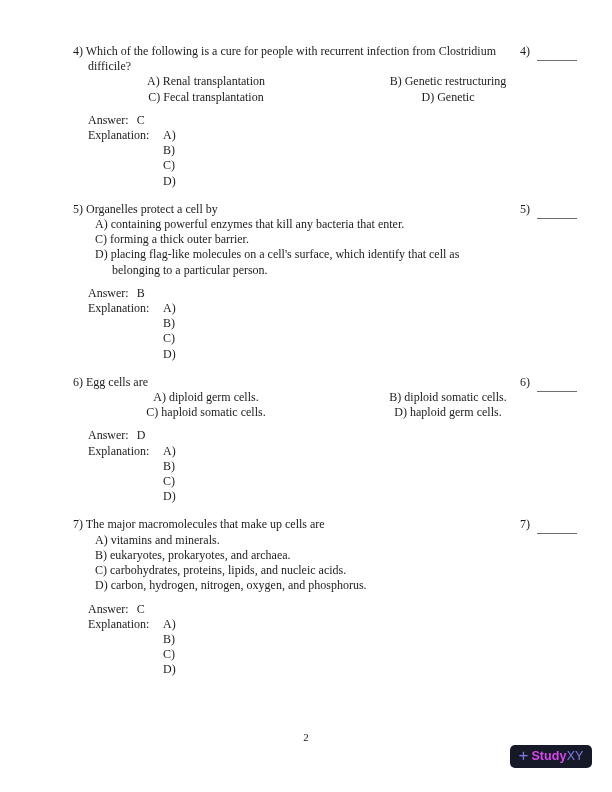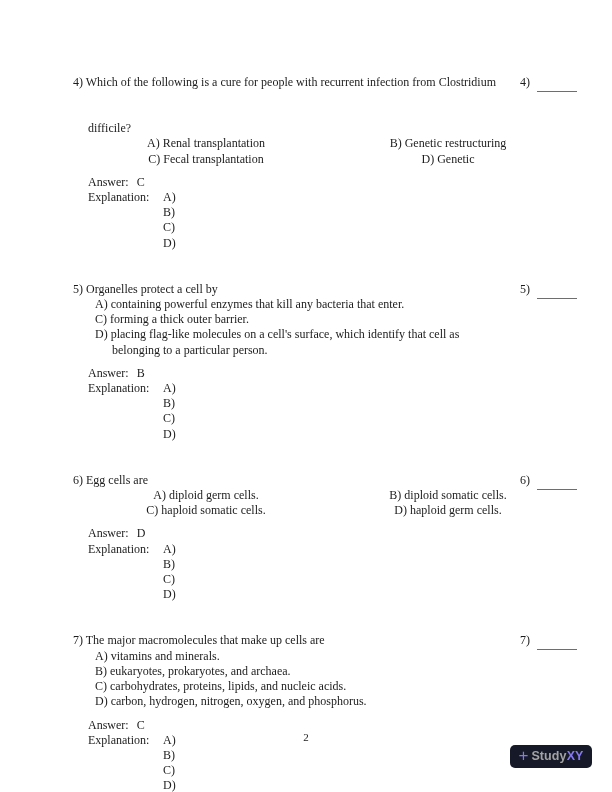--- a/index.html
+++ b/index.html
@@ -25,21 +25,21 @@
   #questions {
     position: absolute;
     top: 44px;
     left: 73px;
     width: 506px;
   }
   .question {
     position: relative;
     margin-bottom: 13px;
   }
-  .q-line { white-space: nowrap; margin-top: 31px; }
+  .q-line { white-space: nowrap; }
   .q-cont { padding-left: 15px; }
   .q-margin {
     position: absolute;
     top: 0;
     left: 447px;
     white-space: nowrap;
   }
   .q-blank {
     display: inline-block;
     width: 40px;
@@ -100,21 +100,21 @@
     margin-right: 3px;
     position: relative;
     top: -1px;
   }
   .brand-name {
     font-weight: 700;
     font-size: 12.5px;
     letter-spacing: 0.1px;
   }
   .brand-suffix {
-    font-weight: 700;
+    font-weight: 400;
     font-size: 12.5px;
     letter-spacing: 0.1px;
   }
 </style>
 </head>
 <body>
 
 <div class="page">
 
   <div id="questions">
@@ -228,17 +228,17 @@
             <div class="exp-item">D)</div>
           </div>
         </div>
       </div>
     </div>
 
   <div class="footer-pagenum">2</div>
 
   <div class="brand-badge" style="background: rgb(22, 26, 40);">
     <span class="brand-plus" style="color: rgb(133, 120, 238);">+</span>
-    <span class="brand-name" style="color: #a3a3a3;">Study</span>
+    <span class="brand-name" style="color: #d946ef;">Study</span>
     <span class="brand-suffix" style="color: rgb(133, 120, 238);">XY</span>
   </div>
 
 </div>
 
 </body></html>

